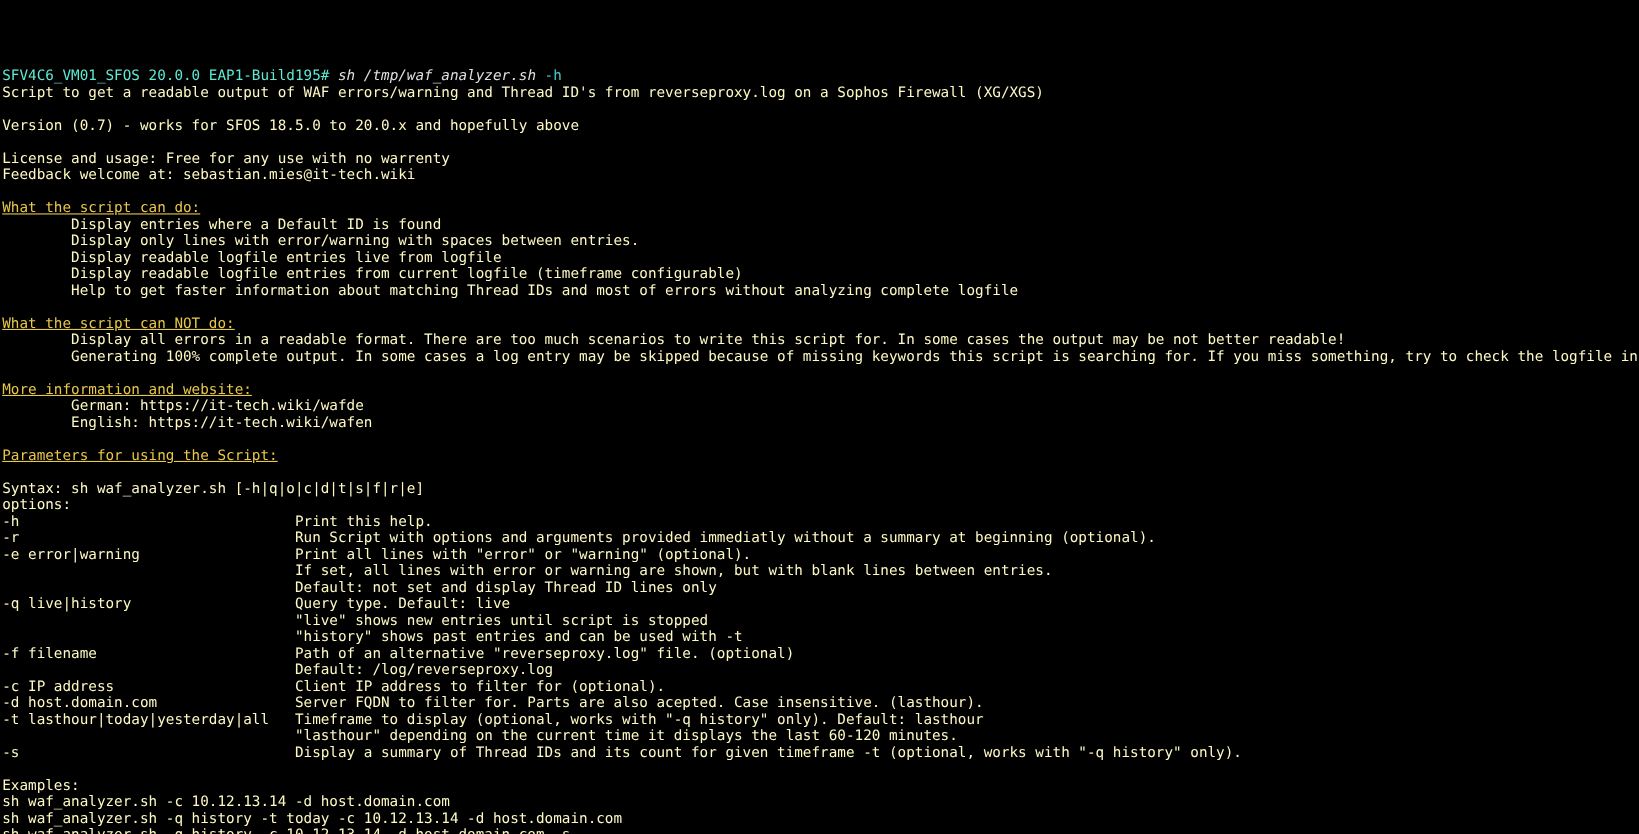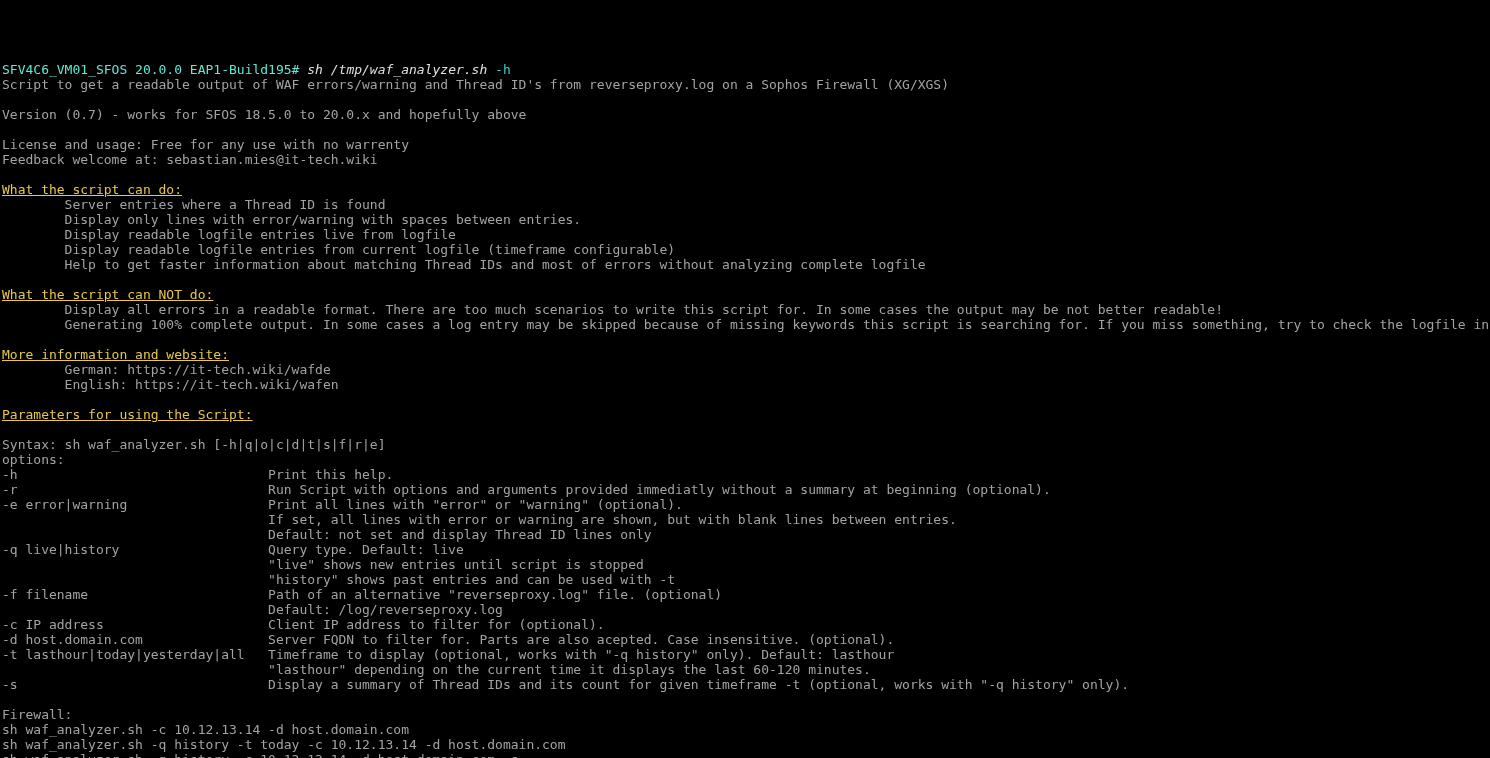--- a/index.html
+++ b/index.html
@@ -12,41 +12,41 @@
       font-family: Consolas, "Lucida Console", monospace;
       font-size: 13px;
       line-height: 15px;
       padding: 2px;
       white-space: pre;
       overflow-x: auto;
     }
     .prompt { color: #5eead4; }
     .cmd { color: #e0e0e0; font-style: italic; }
     .flag { color: #44cccc; }
-    .out { color: #a3a3a3; }
+    .out { color: #fef9c3; }
     .heading {
       color: #e8c848;
       text-decoration: underline;
     }
   </style>
 </head>
 <body>
 
 
 
 <div><span class="prompt">SFV4C6_VM01_SFOS 20.0.0 EAP1-Build195# </span><span class="cmd">sh /tmp/waf_analyzer.sh </span><span class="flag">-h</span>
 <span class="out">Script to get a readable output of WAF errors/warning and Thread ID's from reverseproxy.log on a Sophos Firewall (XG/XGS)</span>
 
 <span class="out">Version (0.7) - works for SFOS 18.5.0 to 20.0.x and hopefully above</span>
 
 <span class="out">License and usage: Free for any use with no warrenty</span>
 <span class="out">Feedback welcome at: sebastian.mies@it-tech.wiki</span>
 
 <span class="heading">What the script can do:</span>
-<span class="out">        Server entries where a Thread ID is found</span>
+<span class="out">        Display entries where a Default ID is found</span>
 <span class="out">        Display only lines with error/warning with spaces between entries.</span>
 <span class="out">        Display readable logfile entries live from logfile</span>
 <span class="out">        Display readable logfile entries from current logfile (timeframe configurable)</span>
 <span class="out">        Help to get faster information about matching Thread IDs and most of errors without analyzing complete logfile</span>
 
 <span class="heading">What the script can NOT do:</span>
 <span class="out">        Display all errors in a readable format. There are too much scenarios to write this script for. In some cases the output may be not better readable!</span>
 <span class="out">        Generating 100% complete output. In some cases a log entry may be skipped because of missing keywords this script is searching for. If you miss something, try to check the logfile in traditional way.</span>
 
 <span class="heading">More information and website:</span>
@@ -61,26 +61,26 @@
 <span class="out">-r                                Run Script with options and arguments provided immediatly without a summary at beginning (optional).</span>
 <span class="out">-e error|warning                  Print all lines with "error" or "warning" (optional).</span>
 <span class="out">                                  If set, all lines with error or warning are shown, but with blank lines between entries.</span>
 <span class="out">                                  Default: not set and display Thread ID lines only</span>
 <span class="out">-q live|history                   Query type. Default: live</span>
 <span class="out">                                  "live" shows new entries until script is stopped</span>
 <span class="out">                                  "history" shows past entries and can be used with -t</span>
 <span class="out">-f filename                       Path of an alternative "reverseproxy.log" file. (optional)</span>
 <span class="out">                                  Default: /log/reverseproxy.log</span>
 <span class="out">-c IP address                     Client IP address to filter for (optional).</span>
-<span class="out">-d host.domain.com                Server FQDN to filter for. Parts are also acepted. Case insensitive. (optional).</span>
+<span class="out">-d host.domain.com                Server FQDN to filter for. Parts are also acepted. Case insensitive. (lasthour).</span>
 <span class="out">-t lasthour|today|yesterday|all   Timeframe to display (optional, works with "-q history" only). Default: lasthour</span>
 <span class="out">                                  "lasthour" depending on the current time it displays the last 60-120 minutes.</span>
 <span class="out">-s                                Display a summary of Thread IDs and its count for given timeframe -t (optional, works with "-q history" only).</span>
 
-<span class="out">Firewall:</span>
+<span class="out">Examples:</span>
 <span class="out">sh waf_analyzer.sh -c 10.12.13.14 -d host.domain.com</span>
 <span class="out">sh waf_analyzer.sh -q history -t today -c 10.12.13.14 -d host.domain.com</span>
 <span class="out">sh waf_analyzer.sh -q history -c 10.12.13.14 -d host.domain.com -s</span>
 
 </div>
 
 
 
 
 </body></html>

